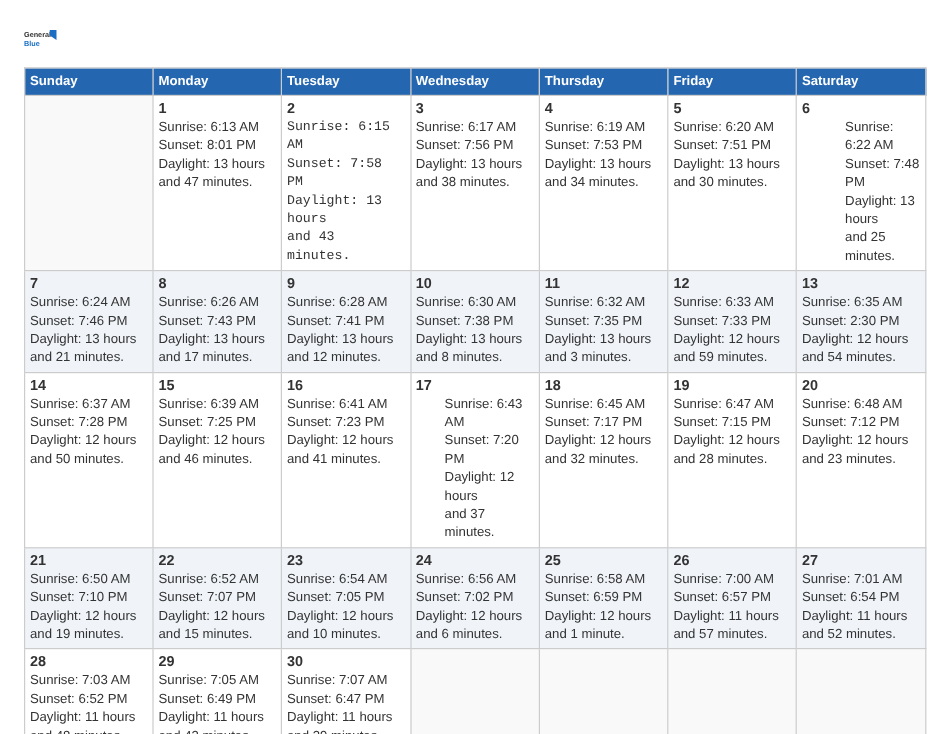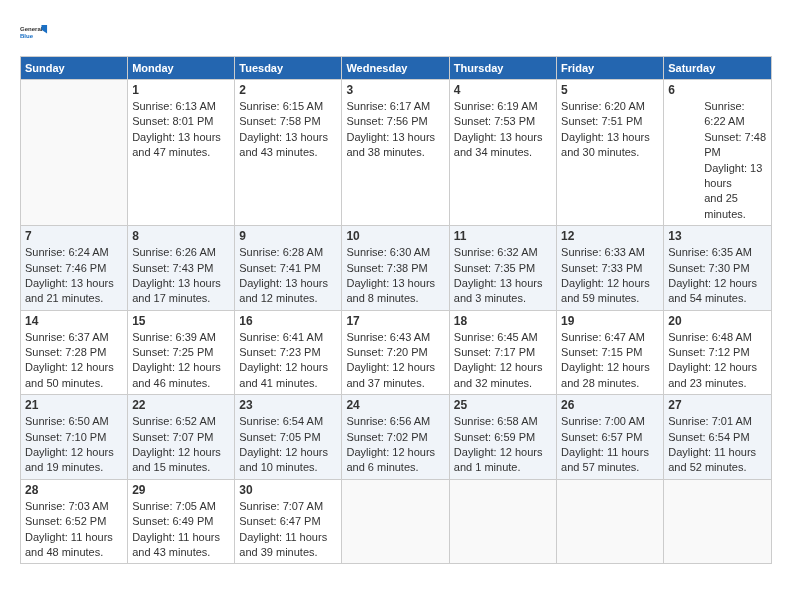--- a/index.html
+++ b/index.html
@@ -123,21 +123,21 @@
           <td class="empty"></td>
           <td>
             <span class="day-number">1</span>
             <div class="day-info" style="white-space: pre-line;">Sunrise: 6:13 AM
 Sunset: 8:01 PM
 Daylight: 13 hours
 and 47 minutes.</div>
           </td>
           <td>
             <span class="day-number">2</span>
-            <div class="day-info" style="white-space: pre-line;">Sunrise: 6:15 AM
+            <div class="day-info" style="white-space: pre-line; font-family: Liberation Mono, monospace;">Sunrise: 6:15 AM
 Sunset: 7:58 PM
 Daylight: 13 hours
 and 43 minutes.</div>
           </td>
           <td>
             <span class="day-number">3</span>
             <div class="day-info" style="white-space: pre-line;">Sunrise: 6:17 AM
 Sunset: 7:56 PM
 Daylight: 13 hours
 and 38 minutes.</div>
@@ -203,21 +203,21 @@
           <td>
             <span class="day-number">12</span>
             <div class="day-info" style="white-space: pre-line;">Sunrise: 6:33 AM
 Sunset: 7:33 PM
 Daylight: 12 hours
 and 59 minutes.</div>
           </td>
           <td>
             <span class="day-number">13</span>
             <div class="day-info" style="white-space: pre-line;">Sunrise: 6:35 AM
-Sunset: 7:30 PM
+Sunset: 2:30 PM
 Daylight: 12 hours
 and 54 minutes.</div>
           </td>
         </tr>
         <tr class="row-white">
           <td>
             <span class="day-number">14</span>
             <div class="day-info" style="white-space: pre-line;">Sunrise: 6:37 AM
 Sunset: 7:28 PM
 Daylight: 12 hours
@@ -232,21 +232,21 @@
           </td>
           <td>
             <span class="day-number">16</span>
             <div class="day-info" style="white-space: pre-line;">Sunrise: 6:41 AM
 Sunset: 7:23 PM
 Daylight: 12 hours
 and 41 minutes.</div>
           </td>
           <td>
             <span class="day-number">17</span>
-            <div class="day-info" style="white-space: pre-line;">Sunrise: 6:43 AM
+            <div class="day-info" style="white-space: pre-line; margin-left: 24px;">Sunrise: 6:43 AM
 Sunset: 7:20 PM
 Daylight: 12 hours
 and 37 minutes.</div>
           </td>
           <td>
             <span class="day-number">18</span>
             <div class="day-info" style="white-space: pre-line;">Sunrise: 6:45 AM
 Sunset: 7:17 PM
 Daylight: 12 hours
 and 32 minutes.</div>

